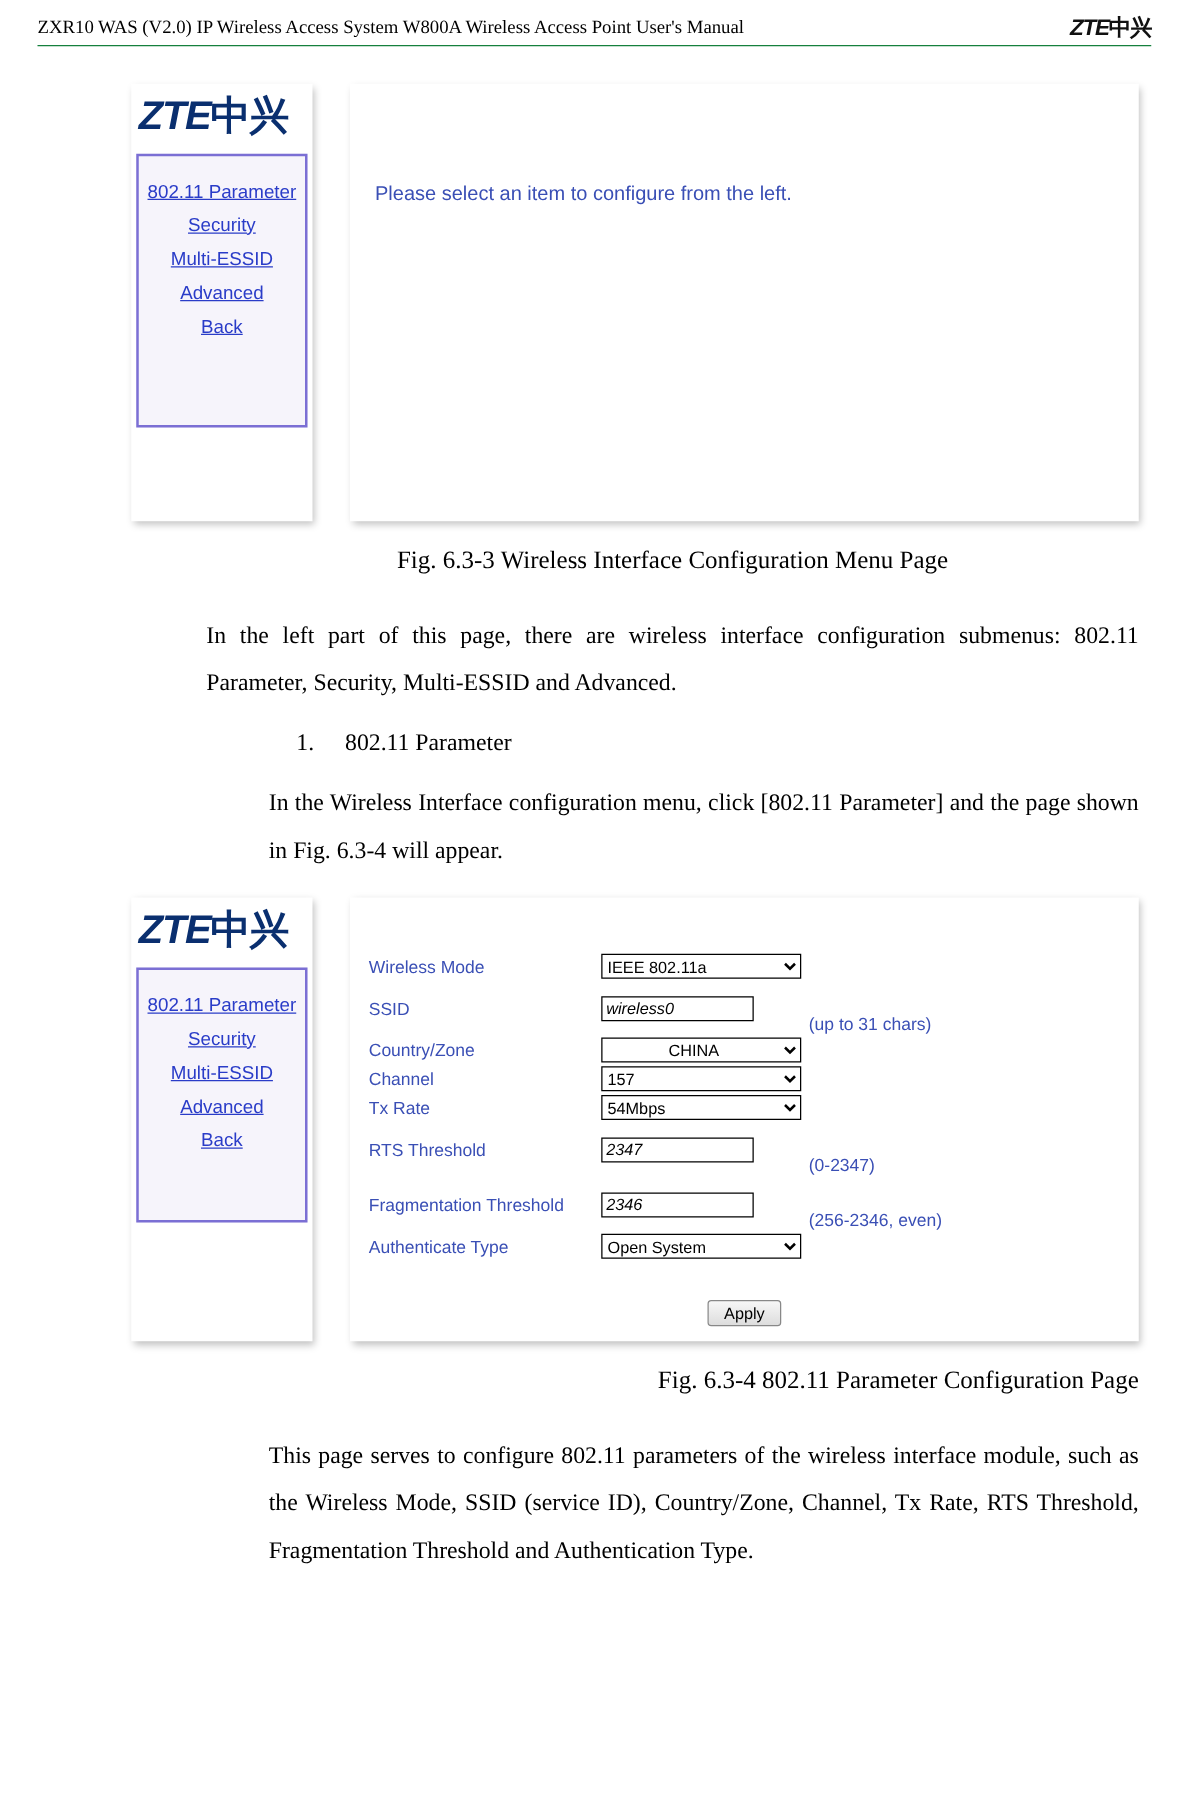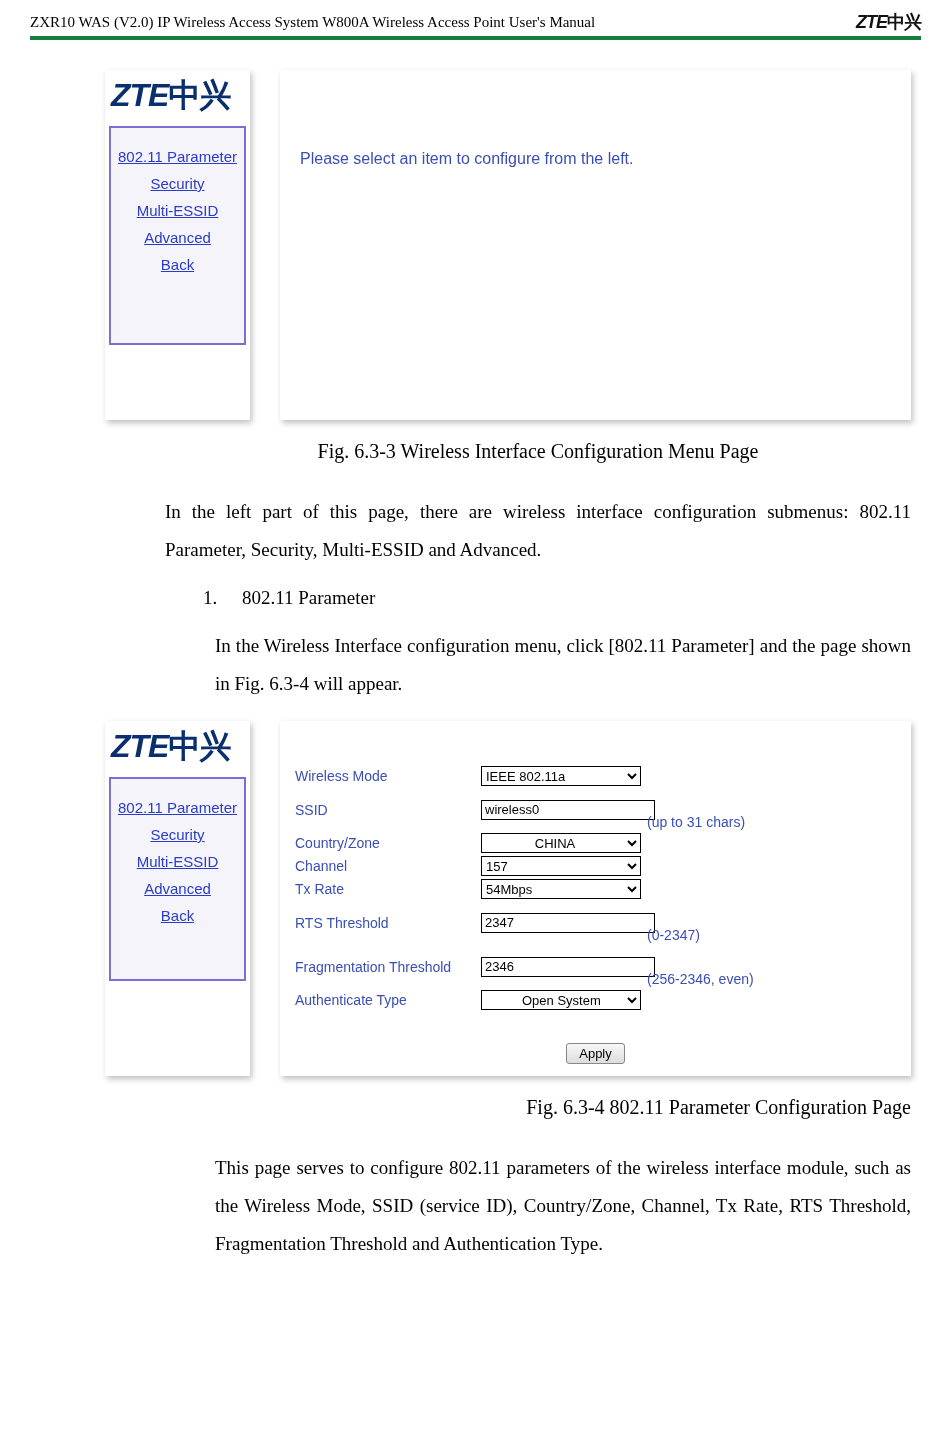--- a/index.html
+++ b/index.html
@@ -10,21 +10,21 @@
       background: #fff;
       color: #000;
     }
     .page {
       padding: 10px 30px 20px 30px;
     }
     .header-row {
       display: flex;
       justify-content: space-between;
       align-items: center;
-      border-bottom: 4px solid #15803d;
+      border-bottom: 1px solid #15803d;
       padding-bottom: 2px;
       font-size: 15px;
     }
     .zte-logo-small {
       font-family: Arial, sans-serif;
       font-weight: bold;
       font-style: italic;
       font-size: 18px;
       color: #111;
       letter-spacing: -1px;
@@ -41,21 +41,21 @@
     }
     .body-para {
       font-size: 19px;
       line-height: 2.0;
       text-align: justify;
       margin: 18px 0;
     }
     .body-para.indent-1 { margin-left: 50px; }
     .list-item {
       font-size: 19px;
-      margin-left: 38px;
+      margin-left: 72px;
     }
     .page-number {
       text-align: center;
       font-size: 15px;
       font-weight: bold;
       margin-top: 20px;
     }
 
     
     .screenshot-1 {
@@ -130,40 +130,40 @@
     }
     .form-grid select, .form-grid input[type="text"] {
       font-family: Arial, sans-serif;
       font-size: 13px;
       height: 20px;
       border: 1px solid #000000;
       background: #fff;
       box-sizing: border-box;
     }
     .form-grid select { width: auto; }
-    .form-grid input[type="text"] { width: 174px; padding: 0 3px; }
+    .form-grid input[type="text"] { width: 122px; padding: 0 3px; font-style: italic; }
     .hint { color: #3a4fb5; font-size: 14px; margin-top: 25px; }
     .apply-row {
       text-align: center;
       margin-top: 33px;
     }
     .apply-btn {
       font-family: Arial, sans-serif;
       font-size: 13px;
       padding: 2px 12px;
       background: linear-gradient(#f7f7f7, #ddd);
       border: 1px solid #888;
       border-radius: 3px;
     }
 
     .sel-wmode { width: 100px; }
     .sel-country { width: 140px; text-align: center; }
     .sel-chan { width: 55px; }
     .sel-txr { width: 75px; }
-    .sel-auth { width: 110px; padding-left: 36px; }
+    .sel-auth { width: 110px; }
   </style>
 </head>
 <body>
 
 <div class="page">
 
   <div class="header-row">
     <span>ZXR10 WAS (V2.0) IP Wireless Access System W800A Wireless Access Point User's Manual</span>
     <span class="zte-logo-small">
       <span>ZTE</span><span class="cjk">中兴</span>

